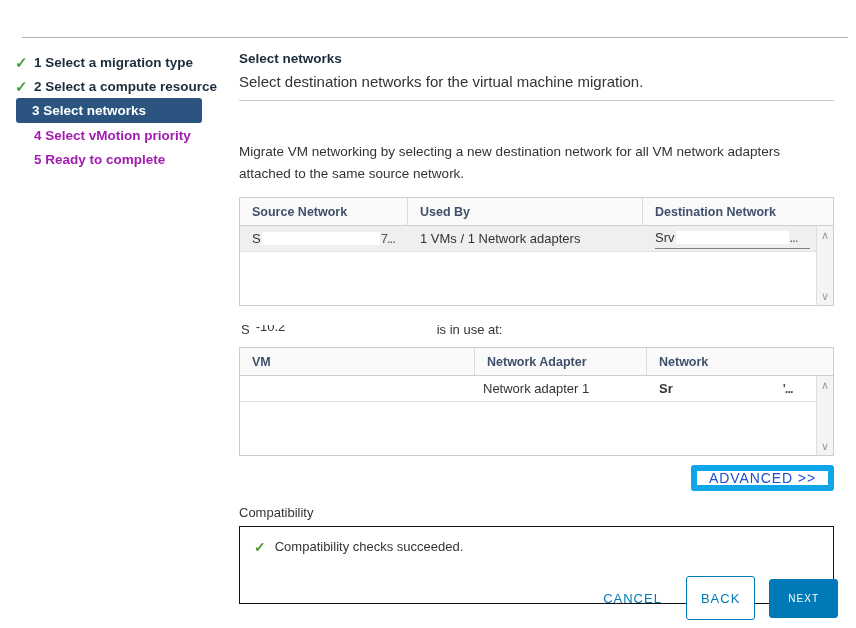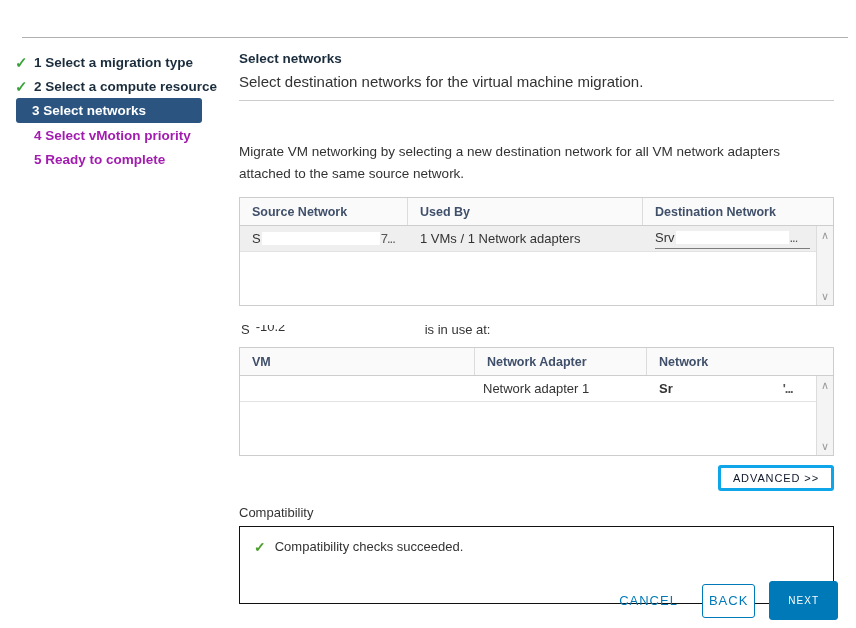--- a/index.html
+++ b/index.html
@@ -238,24 +238,24 @@
   .inuse-partial span { display: block; margin-top: -6px; white-space: nowrap; }
 
   
   .adv-row {
     width: 595px;
     display: flex;
     justify-content: flex-end;
     margin-top: 9px;
   }
   .btn-outline {
-    border: 3px solid #0ea5e9;
-    background: #ffffff;
-    color: #0f172a;
-    font-size: 11px;
+    border: 6px solid #0ea5e9;
+    background: #ffffff;
+    color: #1d4ed8;
+    font-size: 14px;
     letter-spacing: 0.9px;
     height: 26px;
     padding: 0 12px;
     border-radius: 3px;
     font-family: "Liberation Sans", sans-serif;
     cursor: pointer;
     display: flex;
     align-items: center;
   }
 
@@ -305,22 +305,22 @@
     cursor: pointer;
     padding: 8px 10px;
   }
   .btn-back {
     border: 1px solid #0079b8;
     background: #ffffff;
     color: #0079b8;
     font-size: 13px;
     letter-spacing: 1px;
     border-radius: 3px;
-    height: 34px;
-    padding: 0 6px;
+    height: 44px;
+    padding: 0 14px;
     font-family: "Liberation Sans", sans-serif;
     cursor: pointer;
   }
   .btn-next {
     border: 1px solid #0079b8;
     background: #0079b8;
     color: #ffffff;
     font-size: 10px;
     letter-spacing: 1px;
     border-radius: 3px;
@@ -403,21 +403,21 @@
         </div>
       </div>
     </div>
 
     <div class="inuse-line">
       <span>S</span>
       <span class="inuse-partial" style="width:118px;margin-left:6px;">
         <span>-10.2</span>
       </span>
       <span style="display:inline-block;width:8px;"></span>
-      <span style="margin-left:41px;">is in use at:</span>
+      <span style="margin-left:53px;">is in use at:</span>
     </div>
 
     <div class="grid">
       <div class="grid-head">
         <div class="cell" style="width:235px;">VM</div>
         <div class="cell" style="width:172px;">Network Adapter</div>
         <div class="cell" style="flex:1;">Network</div>
       </div>
       <div class="grid-body">
         <div class="grid-row plain">

